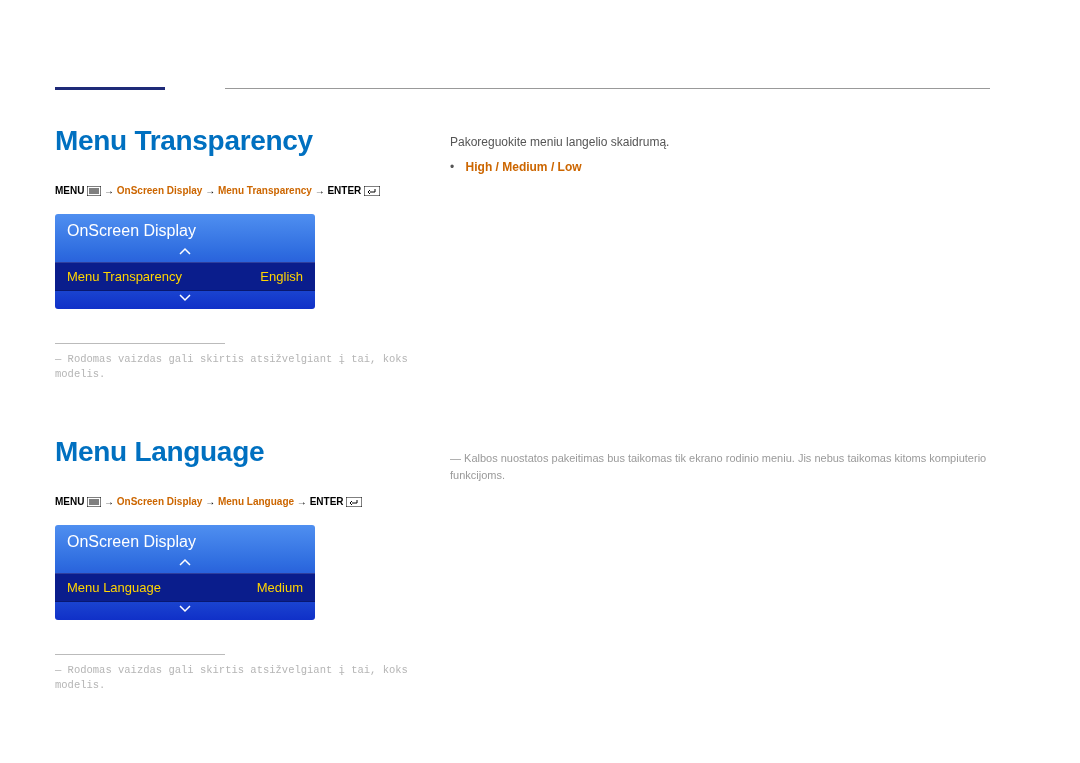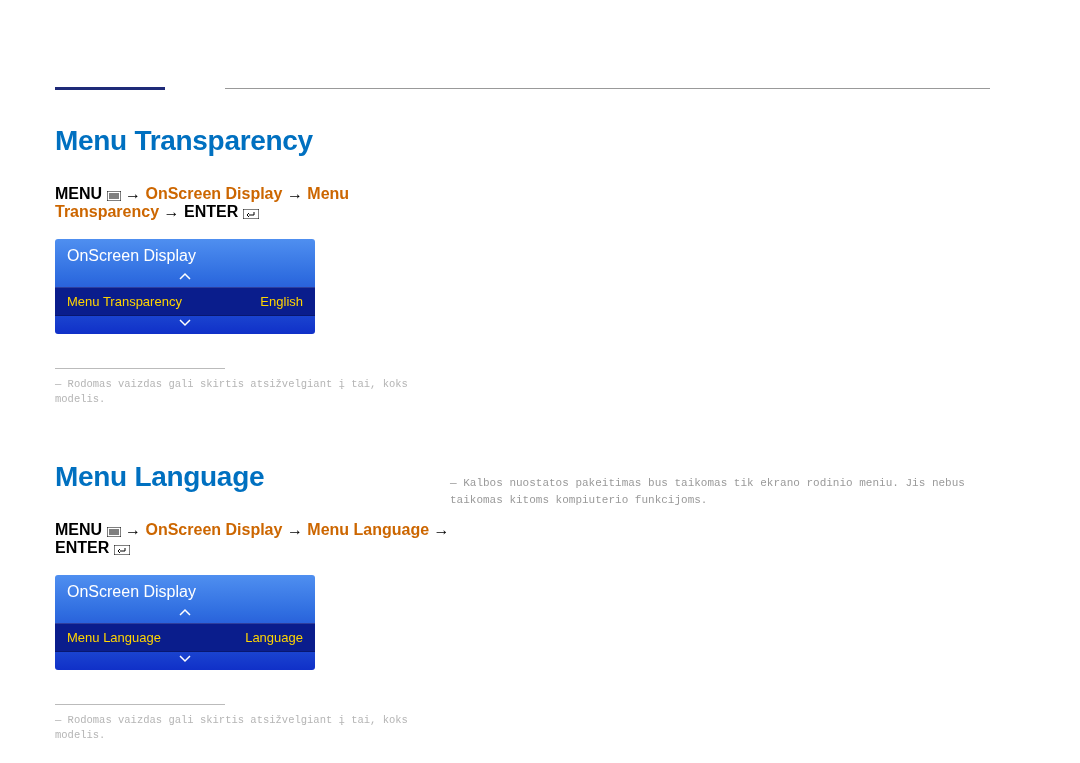--- a/index.html
+++ b/index.html
@@ -36,21 +36,21 @@
   .leftcol { width: 395px; flex: 0 0 395px; }
   .rightcol { flex: 1; padding-left: 0px; padding-top: 8px; }
   h1.title {
     font-size: 28px;
     font-weight: 700;
     color: #0070c0;
     letter-spacing: -0.3px;
     margin-bottom: 28px;
   }
   .breadcrumb {
-    font-size: 16px;
+    font-size: 10px;
     font-weight: 700;
     color: #000;
     margin-bottom: 18px;
   }
   .breadcrumb .orange { color: #cc6600; font-weight: 700; }
   .breadcrumb svg { vertical-align: -2px; }
   .osd-panel {
     width: 260px;
     border-radius: 3px;
     overflow: hidden;
@@ -108,21 +108,20 @@
     margin-top: 8px;
     font-size: 12px;
   }
   .bullet .dot { color: #555; padding-right: 8px; }
   .bullet .opts { color: #cc6600; font-weight: 700; }
   .note {
     font-size: 11px;
     color: #9a9a9a;
     line-height: 1.5;
     margin-top: 6px;
-    font-family: Liberation Mono, monospace;
   }
   .note::before {
     content: "― ";
     color: #9a9a9a;
   }
 </style>
 </head>
 <body>
 
 <div class="page">
@@ -169,20 +168,27 @@
           <svg width="14" height="8" viewBox="0 0 14 8">
               <polyline points="2,1 7,6 12,1" fill="none" stroke="#fff" stroke-width="1.5"></polyline>
             </svg>
         </div>
       </div>
 
       <hr class="hr-thin">
       <div class="footnote">Rodomas vaizdas gali skirtis atsižvelgiant į tai, koks modelis.</div>
     </div>
 
+    <div class="rightcol">
+      <div class="desc">Pakoreguokite meniu langelio skaidrumą.</div>
+      <div class="bullet">
+        <span class="dot">•</span>
+        <span class="opts">High / Medium / Low</span>
+      </div>
+    </div>
   </div>
 
   <div class="row section2">
     <div class="leftcol">
       <h1 class="title">Menu Language</h1>
 
       <div class="breadcrumb">
         <span>MENU</span>
         <svg width="14" height="10" viewBox="0 0 14 10">
             <rect x="0" y="0" width="14" height="10" fill="none" stroke="#000" stroke-width="1"></rect>
@@ -204,21 +210,21 @@
 
       <div class="osd-panel">
         <div class="osd-head">OnScreen Display</div>
         <div class="osd-row-arrow">
           <svg width="14" height="8" viewBox="0 0 14 8">
               <polyline points="2,7 7,2 12,7" fill="none" stroke="#fff" stroke-width="1.5"></polyline>
             </svg>
         </div>
         <div class="osd-item">
           <span>Menu Language</span>
-          <span class="val">Language</span>
+          <span class="val">Medium</span>
         </div>
         <div class="osd-row-arrow" style="padding-bottom:6px;">
           <svg width="14" height="8" viewBox="0 0 14 8">
               <polyline points="2,1 7,6 12,1" fill="none" stroke="#fff" stroke-width="1.5"></polyline>
             </svg>
         </div>
       </div>
 
       <hr class="hr-thin">
       <div class="footnote">Rodomas vaizdas gali skirtis atsižvelgiant į tai, koks modelis.</div>

